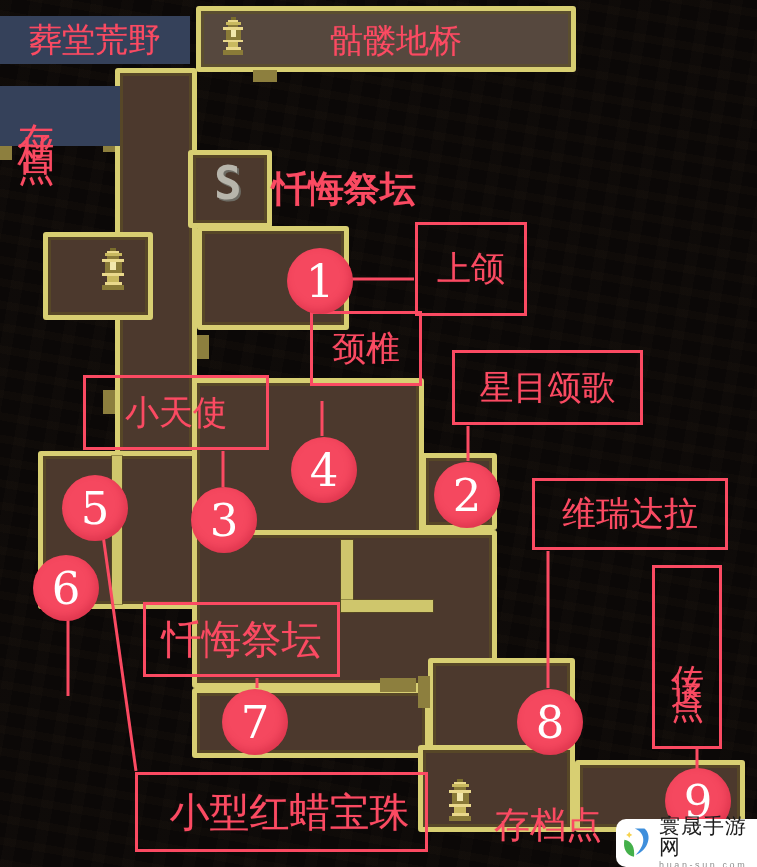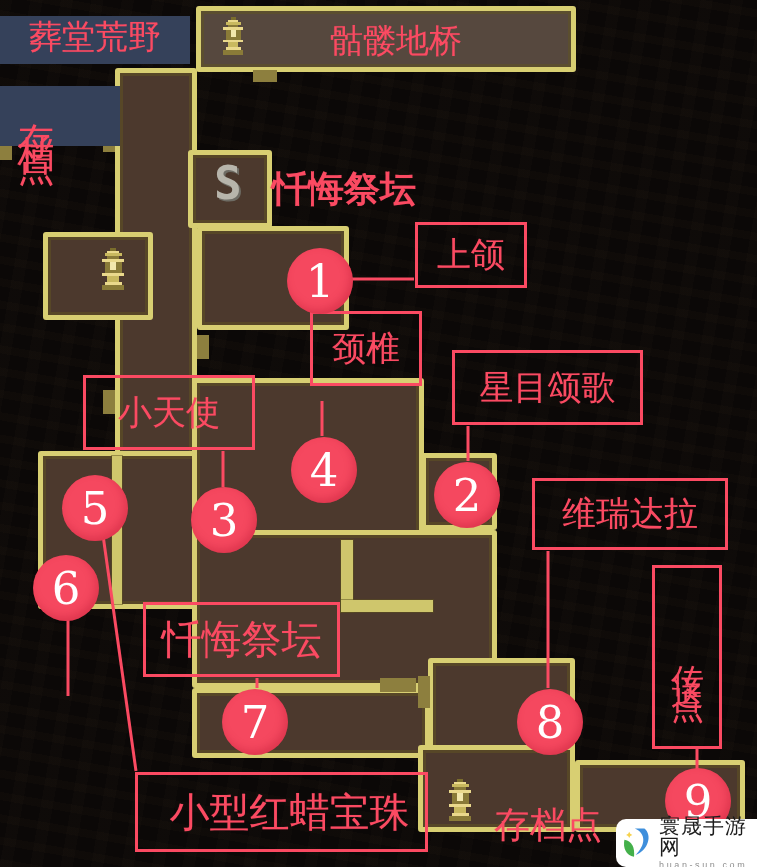--- a/index.html
+++ b/index.html
@@ -14,21 +14,21 @@
   .room {
     position:absolute; box-sizing:border-box;
     background:#4c392d;
     border:5px solid #d8cf72;
     border-radius:3px;
     box-shadow: inset 0 0 0 3px rgba(96,84,34,0.55);
   }
   .room.gray { background:#56483e; }
   .wall { position:absolute; background:#cfc66c; box-shadow:0 0 0 1px rgba(90,80,30,.5); }
   .stub { position:absolute; background:#8d7f3e; }
-  .navy { position:absolute; background:#35415a; box-sizing:border-box;font-family:Liberation Mono, monospace; }
+  .navy { position:absolute; background:#35415a; box-sizing:border-box; }
   .ptext {
     position:absolute; color:#fb4a62; line-height:1.15; white-space:nowrap;
     text-shadow:0 0 1px rgba(251,74,98,0.4);
   }
   .vtext { writing-mode:vertical-rl; text-orientation:upright; letter-spacing:12px; }
   .pbox {
     position:absolute; box-sizing:border-box; border:3px solid #fb4a62;
     color:#fb4a62; display:flex; align-items:center; justify-content:center;
     text-shadow:0 0 1px rgba(251,74,98,0.4); white-space:nowrap;
   }
@@ -147,30 +147,30 @@
     <path d="M68 620 V696" stroke="#fb4a62" stroke-width="3" fill="none"></path>
     <path d="M103 535 L136 771" stroke="#fb4a62" stroke-width="3" fill="none"></path>
     <path d="M257 678 V688" stroke="#fb4a62" stroke-width="3" fill="none"></path>
   </svg>
 
   <div class="ptext" style="left:330px; top:22px; font-size:33px;">骷髅地桥</div>
   <div class="ptext vtext" style="left:14px; top:94px; font-size:37px;">存档点</div>
   <div class="ptext" style="left:272px; top:168px; font-size:36px;font-weight:bold;">忏悔祭坛</div>
   <div class="ptext" style="left:494px; top:804px; font-size:36px;">存档点</div>
 
-  <div class="pbox" style="left:415px; top:222px; width:112px; height:66px; font-size:34px;justify-content:center;">
+  <div class="pbox" style="left:415px; top:222px; width:112px; height:94px; font-size:34px;justify-content:center;">
     <span>上颌</span>
   </div>
   <div class="pbox" style="left:310px; top:311px; width:112px; height:75px; font-size:34px;">
     <span>颈椎</span>
   </div>
   <div class="pbox" style="left:452px; top:350px; width:191px; height:75px; font-size:34px;">
     <span>星目颂歌</span>
   </div>
-  <div class="pbox" style="left:83px; top:375px; width:172px; height:75px; font-size:34px;">
+  <div class="pbox" style="left:83px; top:375px; width:186px; height:75px; font-size:34px;">
     <span>小天使</span>
   </div>
   <div class="pbox" style="left:532px; top:478px; width:196px; height:72px; font-size:34px;">
     <span>维瑞达拉</span>
   </div>
   <div class="pbox" style="left:652px; top:565px; width:70px; height:184px; font-size:33px;">
     <span class="vtext">传送点</span>
   </div>
   <div class="pbox" style="left:143px; top:602px; width:197px; height:75px; font-size:40px;">
     <span>忏悔祭坛</span>

